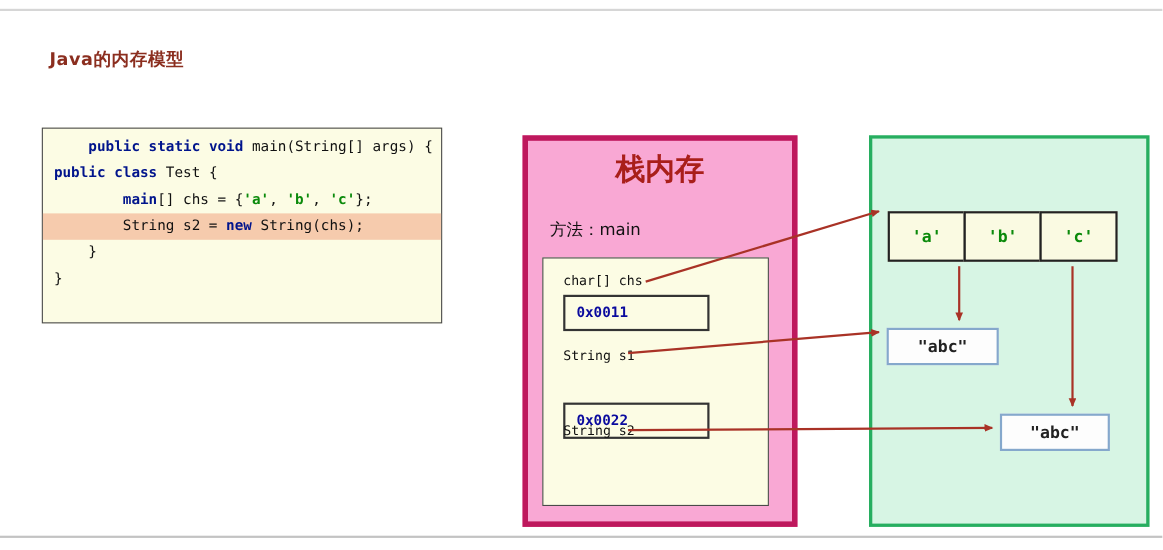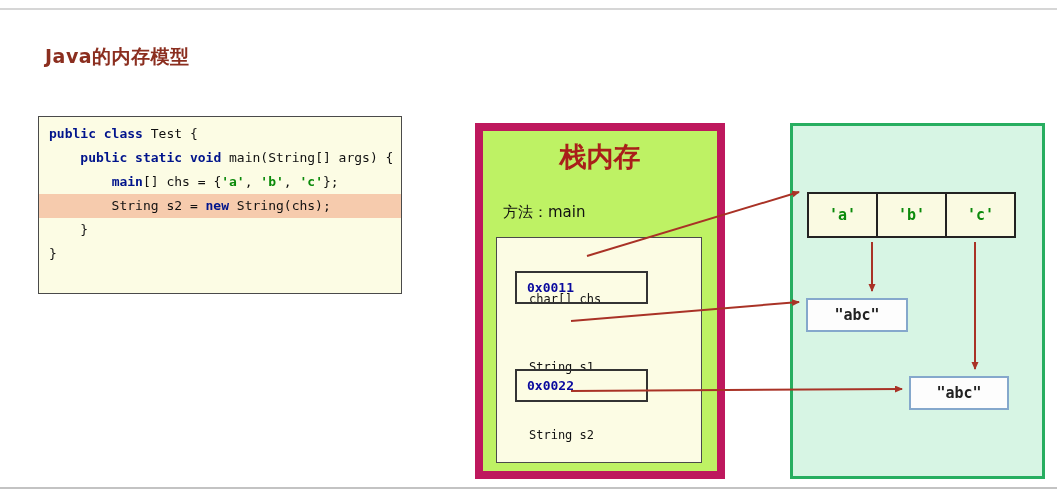--- a/index.html
+++ b/index.html
@@ -5,50 +5,50 @@
   html,body{margin:0;padding:0;background:#ffffff;}
   #canvas{
     position:relative;width:1057px;height:500px;background:#ffffff;overflow:hidden;
     font-family:"DejaVu Sans","Liberation Sans",sans-serif;
   }
   .hline{position:absolute;left:0;width:1057px;height:2px;background:#d6d6d6;}
   #top-line{top:8px;}
   #bottom-line{top:487px;background:#c3c3c3;}
 
   #page-title{
-    position:absolute;left:45px;top:44px;font-size:19px;font-weight:bold;
+    position:absolute;left:45px;top:44px;font-size:16px;font-weight:bold;
     color:#8B2E1F;letter-spacing:.5px;
   }
 
   
   #code-block{
     position:absolute;left:38px;top:116px;width:364px;height:178px;box-sizing:border-box;
     background:#FCFCE4;border:1px solid #4a4a4a;padding-top:5px;
     font-family:"DejaVu Sans Mono","Liberation Mono",monospace;font-size:13px;
   }
   .code-line{white-space:pre;line-height:24px;height:24px;padding-left:10px;color:#111;}
   .code-line.highlight{background:#F6CBAD;}
   .tok-p{color:#111;}
   .tok-k{color:#00148C;font-weight:bold;}
   .tok-s{color:#0B8A0B;font-weight:bold;}
 
   
   #stack-box{
     position:absolute;left:475px;top:123px;width:250px;height:356px;box-sizing:border-box;
-    background:#bef264;border:8px solid #be185d;
+    background:#f9a8d4;border:5px solid #be185d;
   }
   #stack-title{margin-top:8px;text-align:center;font-size:27px;font-weight:bold;color:#A91F1A;}
   #stack-method{position:absolute;left:20px;top:72px;font-size:15px;color:#111;}
   #stack-frame{
     position:absolute;left:13px;top:106px;width:206px;height:226px;box-sizing:border-box;
     background:#FCFCE4;border:1px solid #4a4a4a;
   }
   .var-label{
-    position:absolute;left:32px;font-family:"DejaVu Sans Mono","Liberation Mono",monospace;
-    font-size:12px;color:#111;margin-top:41px;
+    position:absolute;left:18px;font-family:"DejaVu Sans Mono","Liberation Mono",monospace;
+    font-size:12px;color:#111;
   }
   .addr-box{
     position:absolute;left:18px;width:133px;height:33px;box-sizing:border-box;
     border:2px solid #333;line-height:29px;padding-left:10px;
     font-family:"DejaVu Sans Mono","Liberation Mono",monospace;font-size:13px;font-weight:bold;color:#0A0A9E;
   }
   #var-label-1{top:13px;} #addr-box-1{top:33px;}
   #var-label-2{top:81px;} #addr-box-2{top:99px;margin-top:32px;}
   #var-label-3{top:149px;}#addr-box-3{top:169px;}
 
@@ -80,22 +80,22 @@
 
 <div id="canvas">
 
   <div id="top-line" class="hline"></div>
   <div id="bottom-line" class="hline"></div>
 
   <div id="page-title">Java的内存模型</div>
 
   <div id="code-block">
     <div>
+        <div class="code-line"><span class="tok-p">    </span><span class="tok-k">public</span><span class="tok-p"> </span><span class="tok-k">static</span><span class="tok-p"> </span><span class="tok-k">void</span><span class="tok-p"> main(String[] args) {</span></div>
         <div class="code-line"><span class="tok-k">public</span><span class="tok-p"> </span><span class="tok-k">class</span><span class="tok-p"> Test {</span></div>
-        <div class="code-line"><span class="tok-p">    </span><span class="tok-k">public</span><span class="tok-p"> </span><span class="tok-k">static</span><span class="tok-p"> </span><span class="tok-k">void</span><span class="tok-p"> main(String[] args) {</span></div>
         <div class="code-line"><span class="tok-p">        </span><span class="tok-k">main</span><span class="tok-p">[] chs = {</span><span class="tok-s">'a'</span><span class="tok-p">, </span><span class="tok-s">'b'</span><span class="tok-p">, </span><span class="tok-s">'c'</span><span class="tok-p">};</span></div>
         <div class="code-line highlight"><span class="tok-p">        String s2 = </span><span class="tok-k">new</span><span class="tok-p"> String(chs);</span></div>
         <div class="code-line"><span class="tok-p">    }</span></div>
         <div class="code-line"><span class="tok-p">}</span></div>
       </div>
   </div>
 
   <div id="stack-box">
     <div id="stack-title">栈内存</div>
     <div id="stack-method">方法：main</div>

